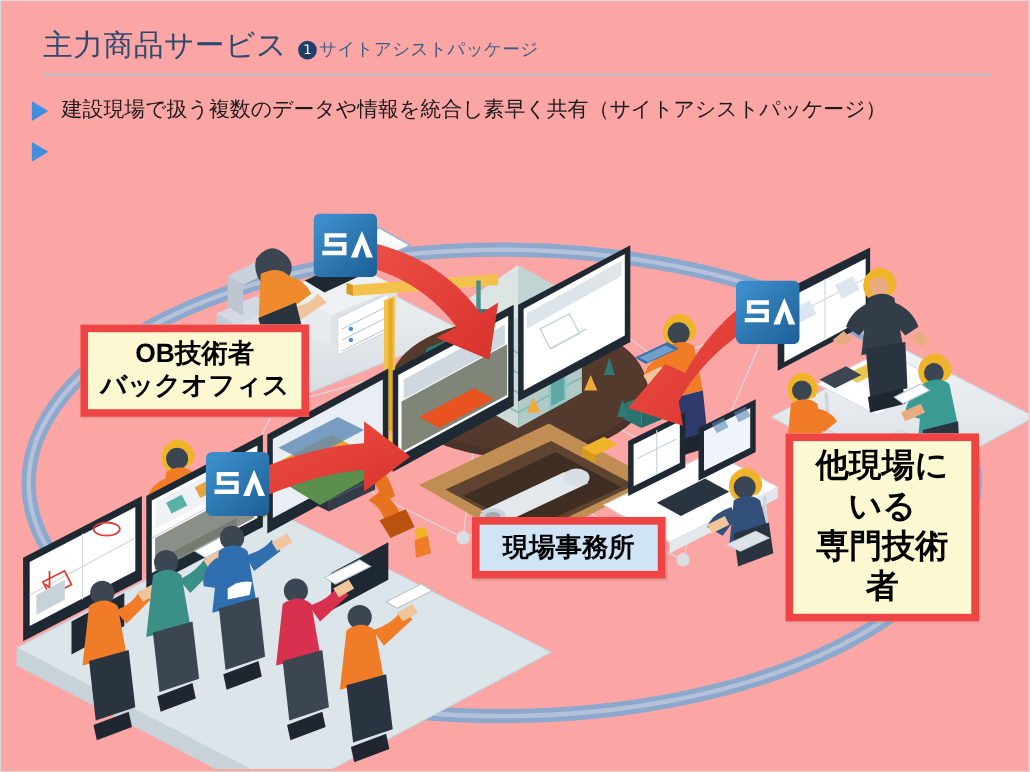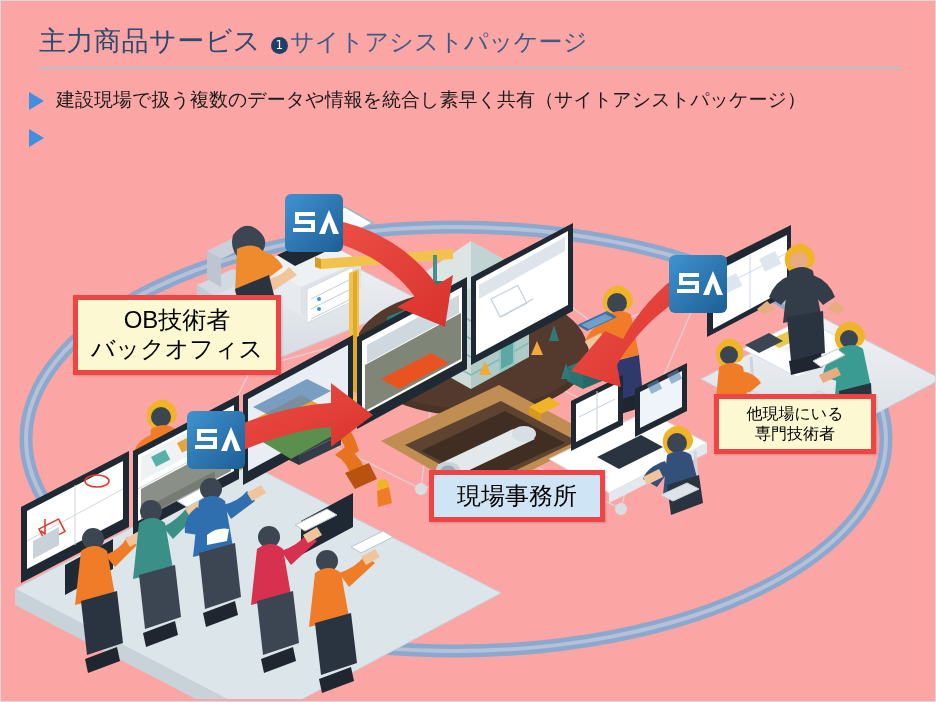--- a/index.html
+++ b/index.html
@@ -27,21 +27,21 @@
     font-size:27px;color:#2b4a70;letter-spacing:.5px;
   }
   .title-badge{
     display:inline-block;width:17px;height:17px;border-radius:50%;
     background:#1f3f66;color:#ffffff;
     font-size:12px;line-height:17px;text-align:center;
     margin:0 2px 0 10px;position:relative;top:-1px;
     font-family:"DejaVu Sans",sans-serif;
   }
   .title-sub{
-    font-size:24px;color:#3c5c85;letter-spacing:.3px;
+    font-size:16px;color:#3c5c85;letter-spacing:.3px;
   }
   .title-rule{
     position:absolute;left:38px;top:66px;width:862px;height:2px;
     background:#b9c0c7;
   }
 
   
   .bullets{position:absolute;left:24px;top:86px;width:900px;}
   .bullet{display:flex;align-items:flex-start;margin-bottom:11px;}
   .bullet-mark{
@@ -56,34 +56,34 @@
     letter-spacing:0px;
   }
 
   
   .stage{position:absolute;left:0;top:188px;width:936px;height:510px;}
   .stage svg{position:absolute;left:0;top:0;}
 
   
   .label-box{
     position:absolute;
-    border:5px solid #ef4444;
+    border:7px solid #ef4444;
     text-align:center;
-    font-weight:normal;
+    font-weight:bold;
     color:#000000;
     line-height:1.22;
     box-sizing:border-box;
     padding:5px 10px 6px;
     box-shadow:1px 1px 2px rgba(0,0,0,.18);
   }
   .label-yellow{background:#fbf8d2;}
   .label-blue{background:#cfe4f4;}
 
   #label-ob{left:72px;top:294px;width:208px;font-size:24px;}
-  #label-other{left:713px;top:393px;width:162px;font-size:16px;}
+  #label-other{left:713px;top:393px;width:176px;font-size:30px;}
   #label-site{left:428px;top:469px;width:176px;font-size:24px;padding:6px 10px 7px;}
   #label-hq{left:274px;top:590px;width:194px;font-size:24px;}
 </style>
 </head>
 <body>
 
 <div class="slide">
 
   <div class="title-row">
     <span class="title-main">主力商品サービス</span>

